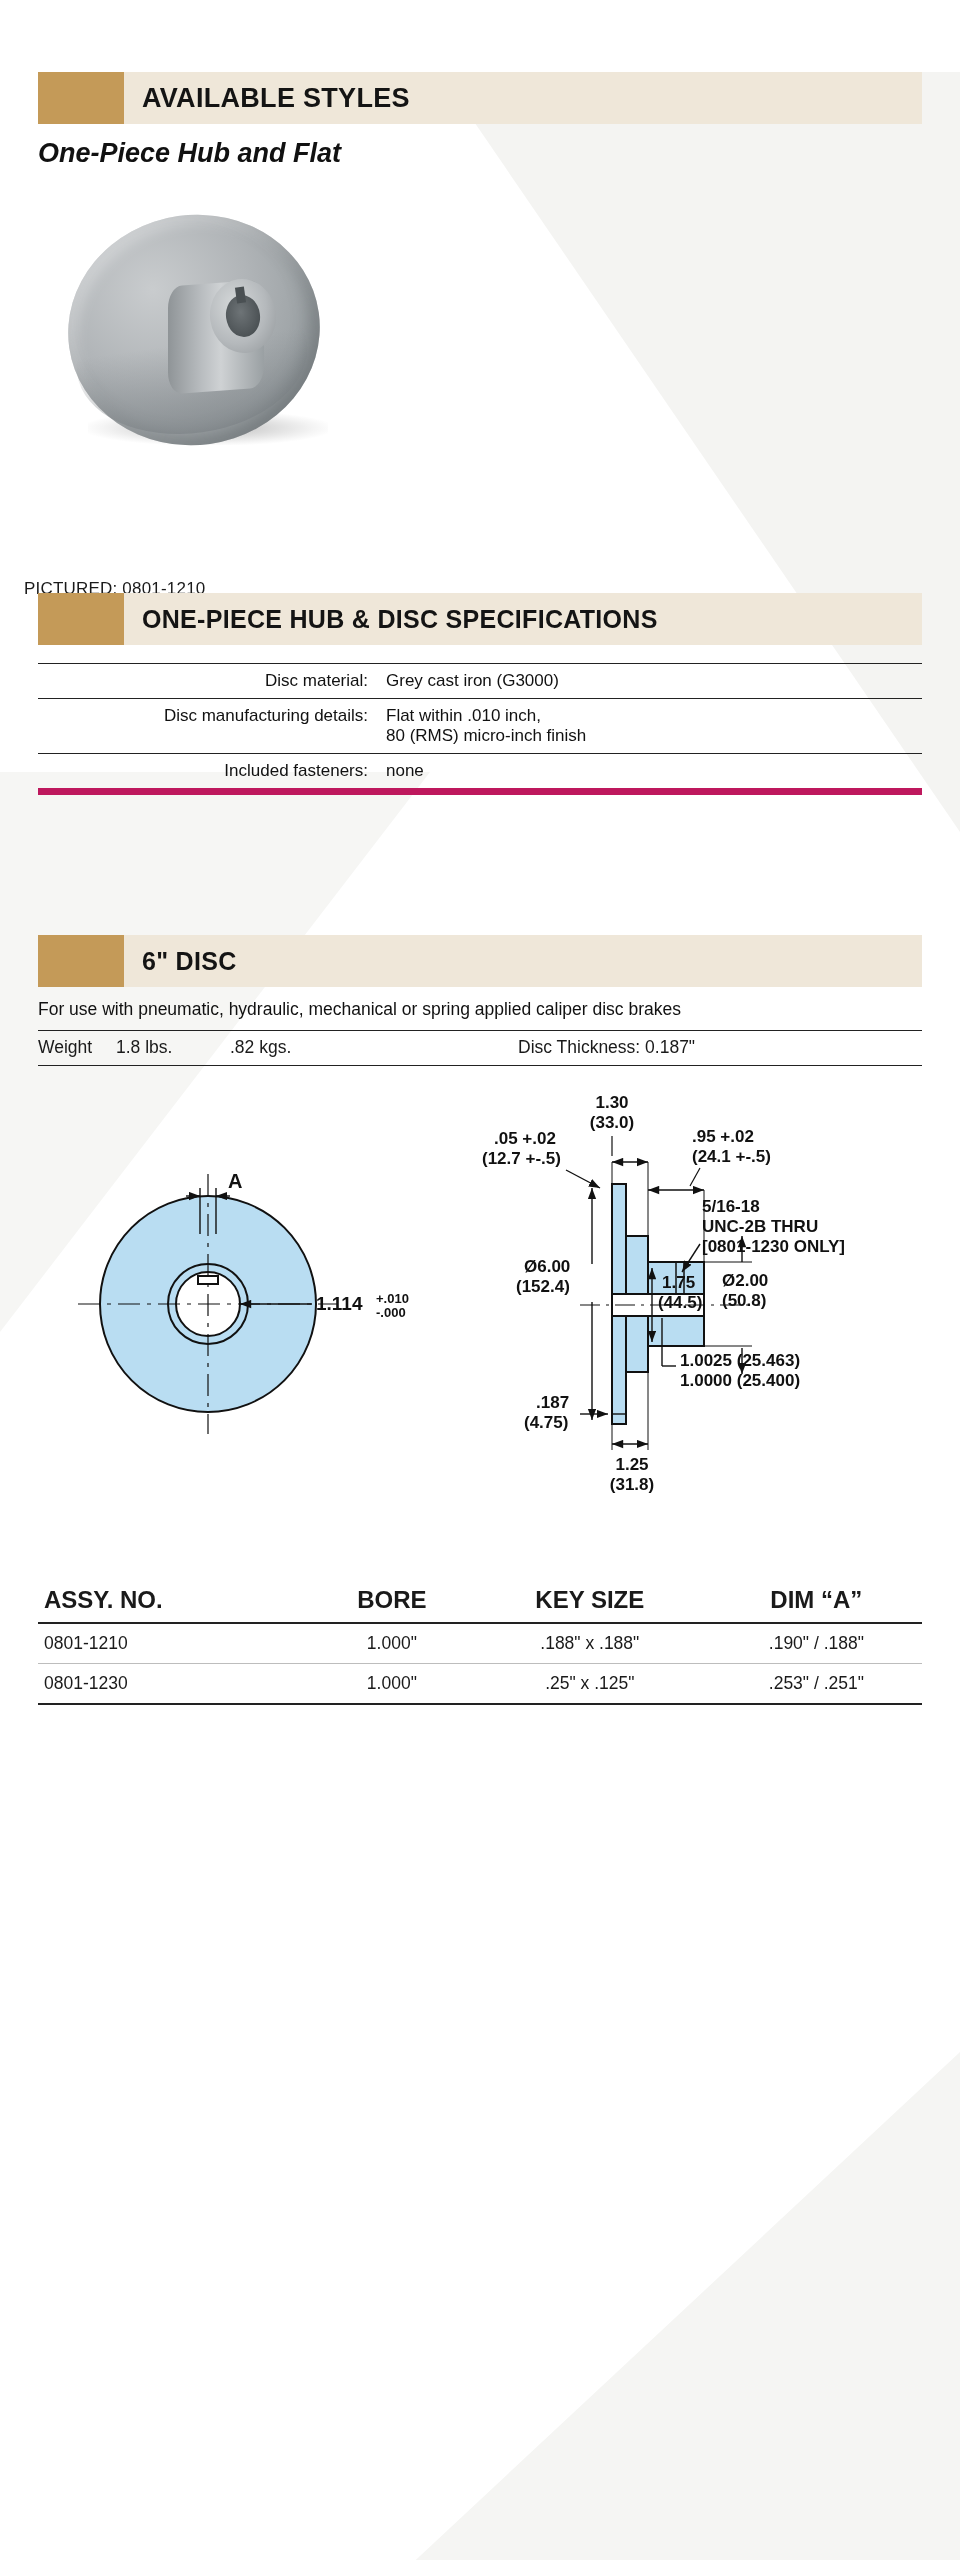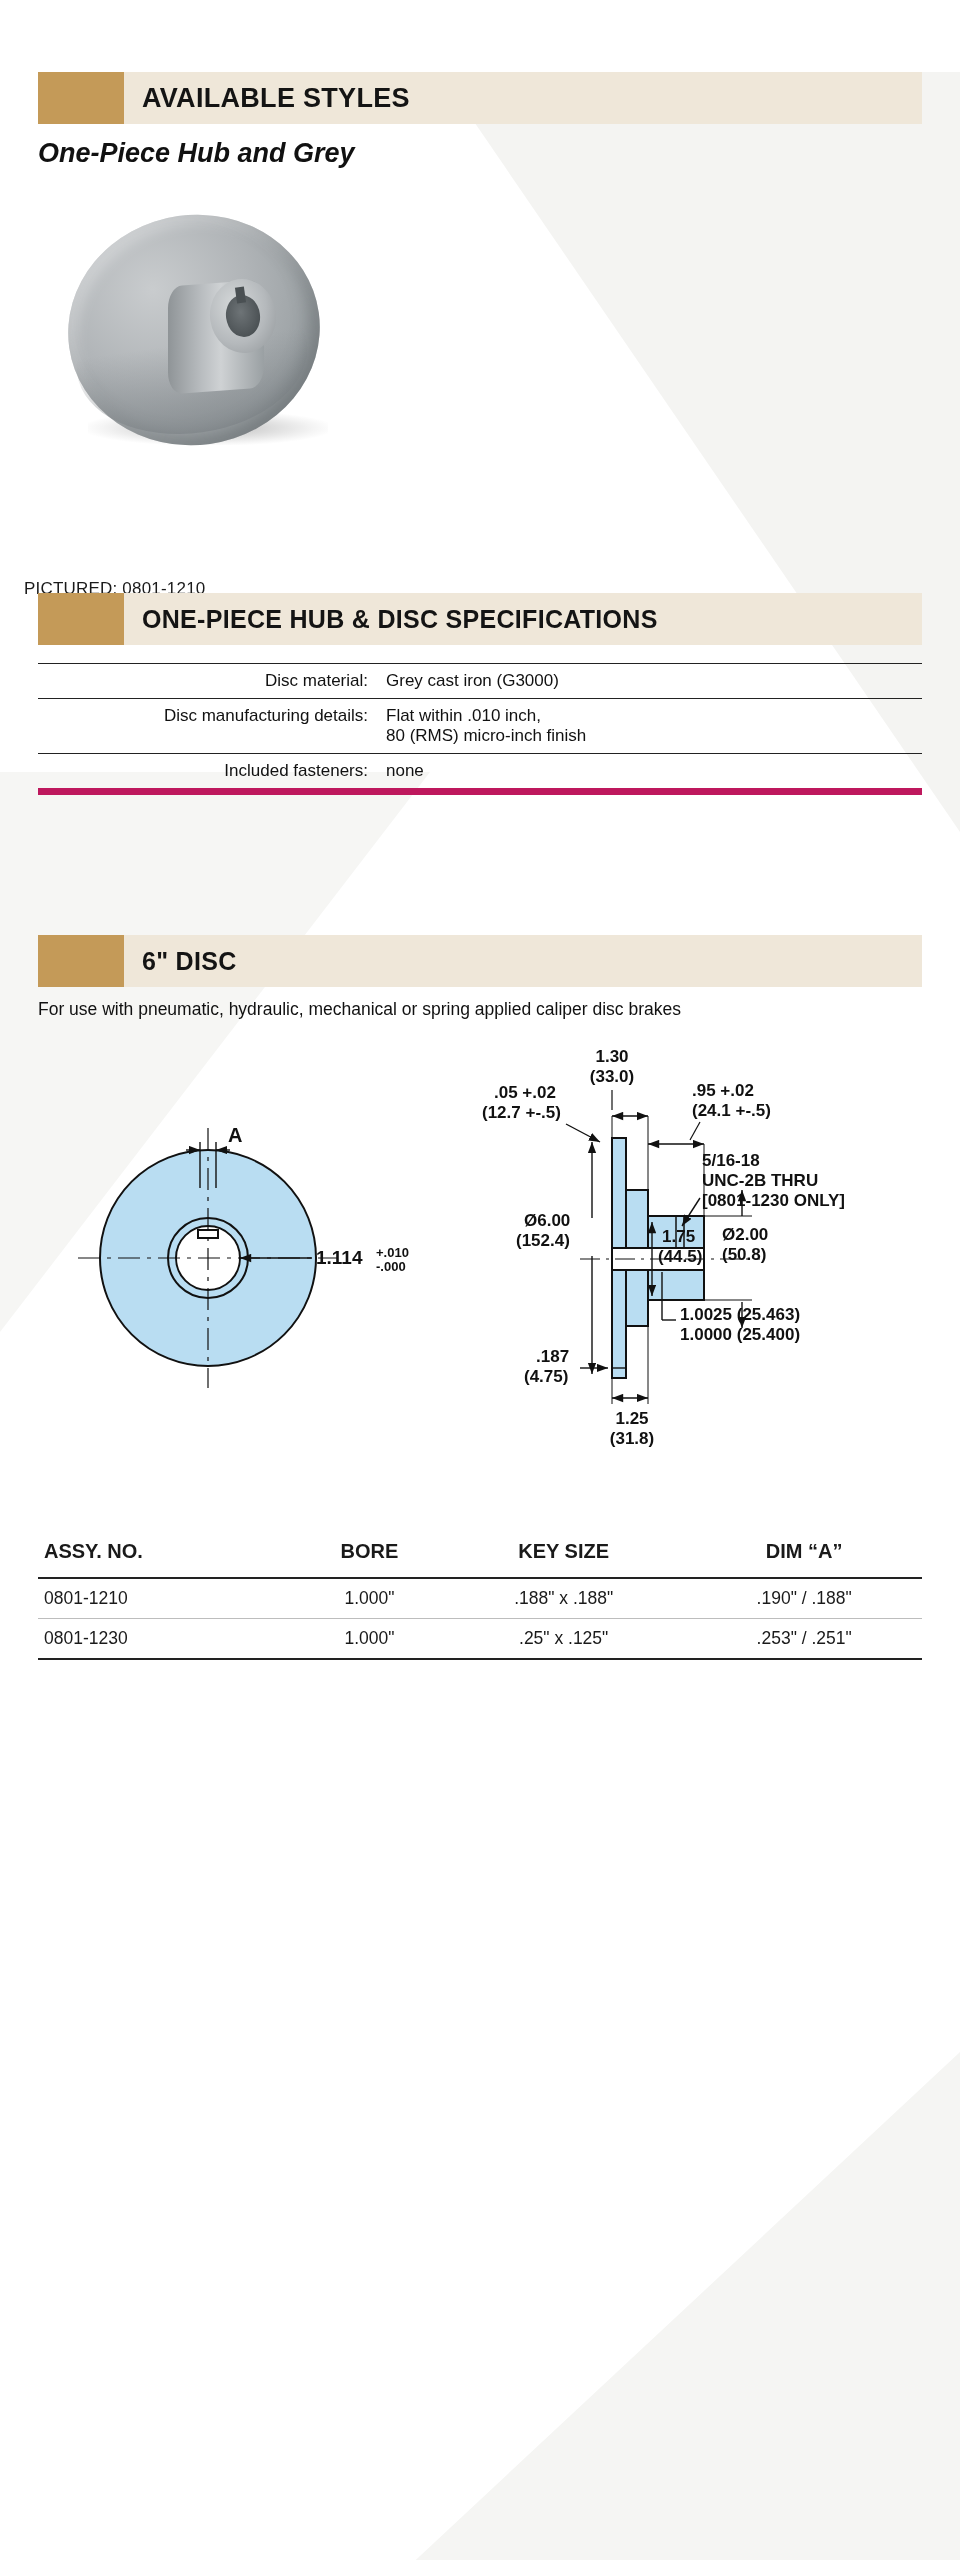--- a/index.html
+++ b/index.html
@@ -241,23 +241,23 @@
   .drawing svg { display: block; }
 
   
   .assy {
     margin: 6px 38px 0 38px;
     width: 884px;
     border-collapse: collapse;
     font-size: 17.5px;
   }
   .assy thead th {
-    font-size: 20px;
+    font-size: 24px;
     font-weight: bold;
-    padding: 4px 0 14px 0;
+    padding: 4px 0 8px 0;
     text-align: center;
     border-bottom: 2px solid #222;
   }
   .assy thead th.first { text-align: left; padding-left: 6px; }
   .assy tbody td {
     padding: 9px 0;
     text-align: center;
     border-bottom: 1px solid #bdbdbd;
   }
   .assy tbody tr:last-child td { border-bottom: 2px solid #222; margin-left: 36px; }
@@ -274,21 +274,21 @@
     <div class="tri3"></div>
   </div>
 
   <div class="content">
 
     <div class="band" style="margin-top:72px;">
       <div class="tab"></div>
       <div class="band-title">AVAILABLE STYLES</div>
     </div>
 
-    <div class="subtitle">One-Piece Hub and Grey</div>
+    <div class="subtitle">One-Piece Hub and Flat</div>
 
     <div class="hero">
       <div class="photo-wrap">
         <div class="shadow"></div>
         <div class="disc-face"></div>
         <div class="disc-edge"></div>
         <div class="hub-boss"></div>
         <div class="hub-face"></div>
         <div class="bore"></div>
         <div class="keyway"></div>
@@ -325,20 +325,26 @@
       </tbody>
     </table>
 
     <div class="band small" style="margin-top:140px;">
       <div class="tab"></div>
       <div class="band-title">6" DISC</div>
     </div>
 
     <div class="lead">For use with pneumatic, hydraulic, mechanical or spring applied caliper disc brakes</div>
 
+    <div class="weights">
+      <span class="w-label">Weight</span>
+      <span class="w-lbs">1.8 lbs.</span>
+      <span class="w-kgs">.82 kgs.</span>
+      <span class="w-thk">Disc Thickness: 0.187"</span>
+    </div>
 
     <div class="drawing">
       <svg width="960" height="510" viewBox="0 0 960 510" xmlns="http://www.w3.org/2000/svg">
         <defs>
           <marker id="ah" markerWidth="9" markerHeight="9" refX="8" refY="3" orient="auto">
             <path d="M0,0 L8,3 L0,6 z" fill="#111"></path>
           </marker>
           <marker id="ahs" markerWidth="9" markerHeight="9" refX="0" refY="3" orient="auto">
             <path d="M8,0 L0,3 L8,6 z" fill="#111"></path>
           </marker>

